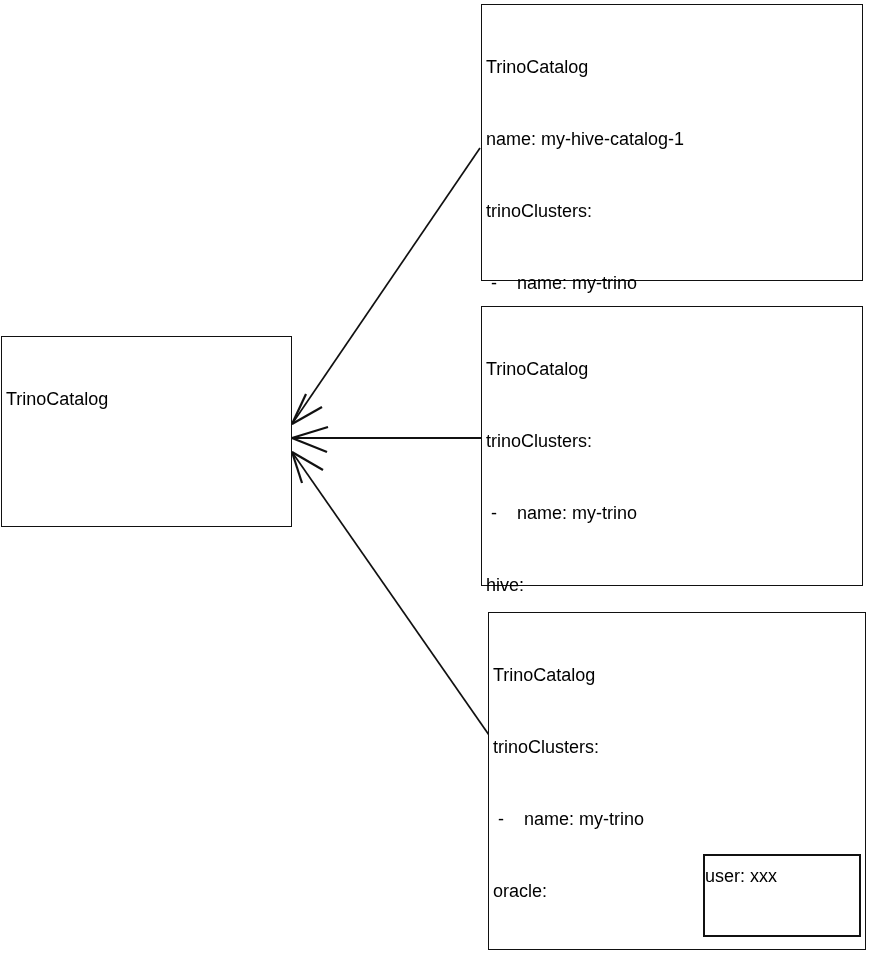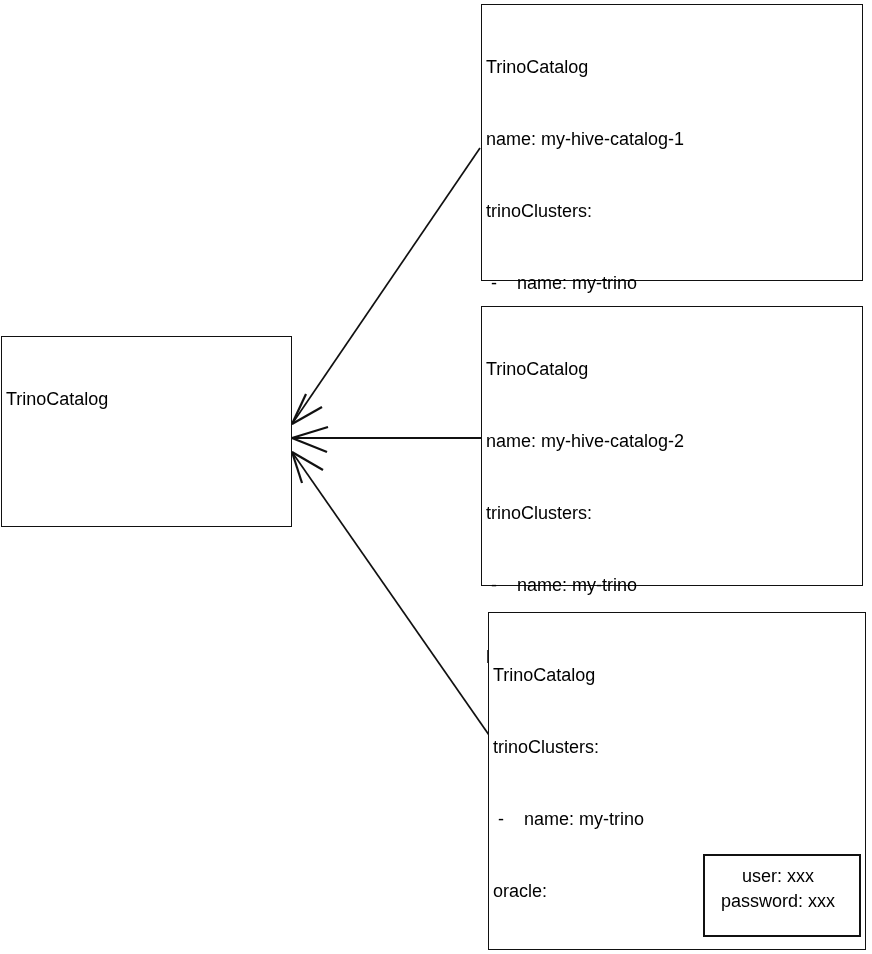--- a/index.html
+++ b/index.html
@@ -48,21 +48,21 @@
     position: absolute;
     box-sizing: border-box;
     border: 2px solid #111111;
     background: #ffffff;
   }
   .subnode .kv {
     position: absolute;
     left: 0;
     right: 8px;
     top: 8px;
-    text-align: center;
+    text-align: left;
     font-size: 18px;
     line-height: 25px;
     color: #000000;
   }
   .subnode .kv span {
     display: block;
   }
 </style>
 </head>
 <body>
@@ -112,21 +112,20 @@
       <span class="ln">   s3: # S3ConnnectionSpec</span>
       <span class="ln">      inline:</span>
       <span class="ln">         host: minio</span>
       <span class="ln">   metastore: # whatever</span>
     </div>
   </div>
 
   <div class="node" style="left:481px; top:306px; width:382px; height:280px;">
     <div class="yaml">
       <span class="ln">TrinoCatalog</span>
-      <span class="ln">name: my-hive-catalog-2</span>
       <span class="ln">trinoClusters:</span>
       <span class="ln"> -    name: my-trino</span>
       <span class="ln">hive:</span>
       <span class="ln">   hdfs:</span>
       <span class="ln">      # TBD</span>
       <span class="ln">   metastore: # whatever</span>
     </div>
   </div>
 
   <div class="node" style="left:488px; top:612px; width:378px; height:338px;">
@@ -135,18 +134,17 @@
       <span class="ln">trinoClusters:</span>
       <span class="ln"> -    name: my-trino</span>
       <span class="ln">oracle:</span>
       
       
     </div>
 
     <div class="subnode" style="left:214px; top:241px; width:158px; height:83px;">
       <div class="kv">
         <span>user: xxx</span>
-        <span>password: xxx</span>
       </div>
     </div>
   </div>
 
 </div>
 
 </body></html>

